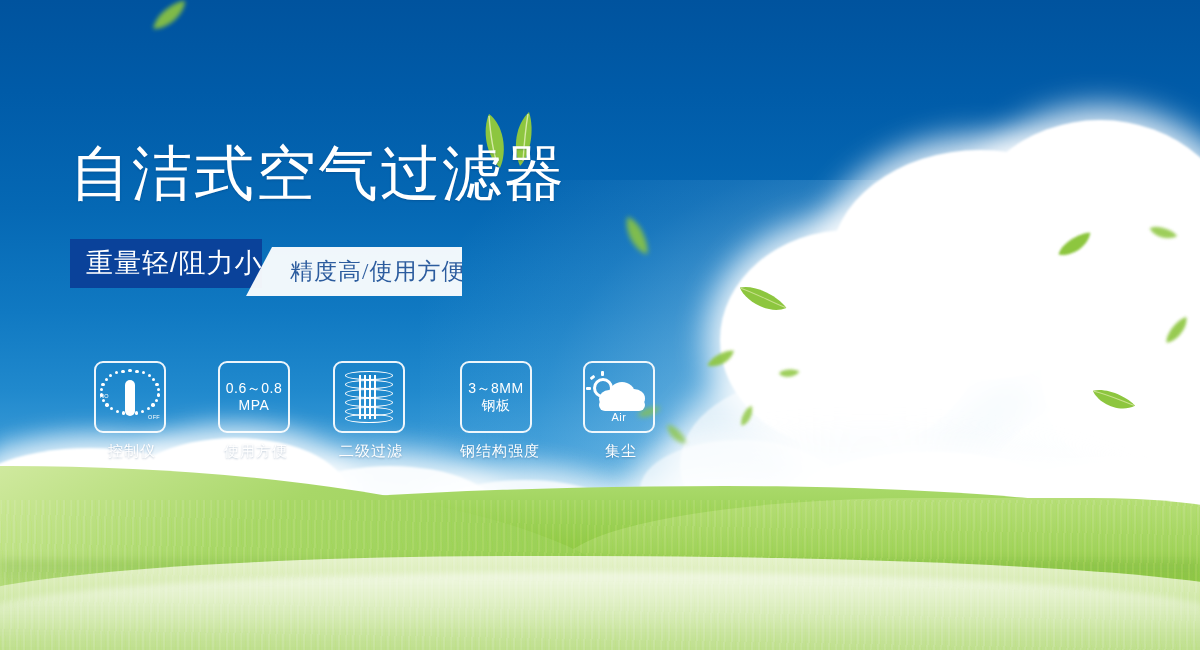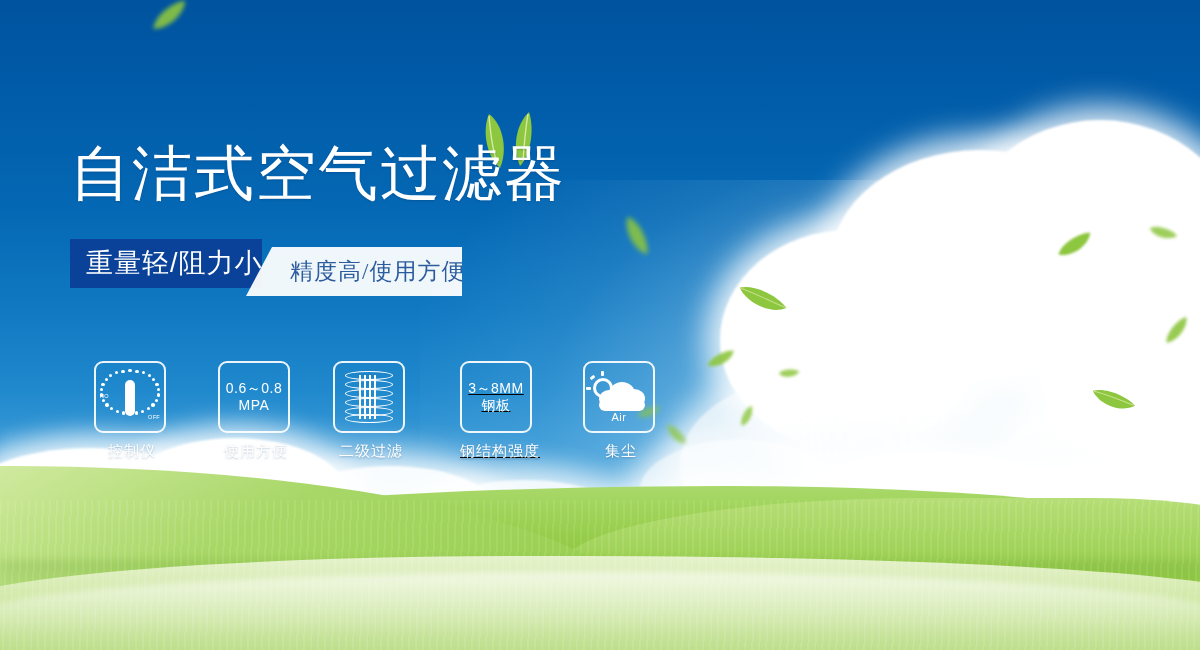--- a/index.html
+++ b/index.html
@@ -437,21 +437,21 @@
             <span class="ring" style="top:9px;"></span>
             <span class="ring" style="top:18px;"></span>
             <span class="ring" style="top:27px;"></span>
             <span class="ring" style="top:36px;"></span>
             <span class="ring" style="top:43px;"></span>
           </div>
         </div>
         <div class="feat-label">二级过滤</div>
       </div>
 
-      <div class="feature" style="left:382px;text-decoration:underline;">
+      <div class="feature" style="left:382px;">
         <div class="feat-box">
           <div class="feat-text">3～8MM
 钢板</div>
         </div>
         <div class="feat-label">钢结构强度</div>
       </div>
 
       <div class="feature" style="left:505px;">
         <div class="feat-box">
           <div class="airicon">

